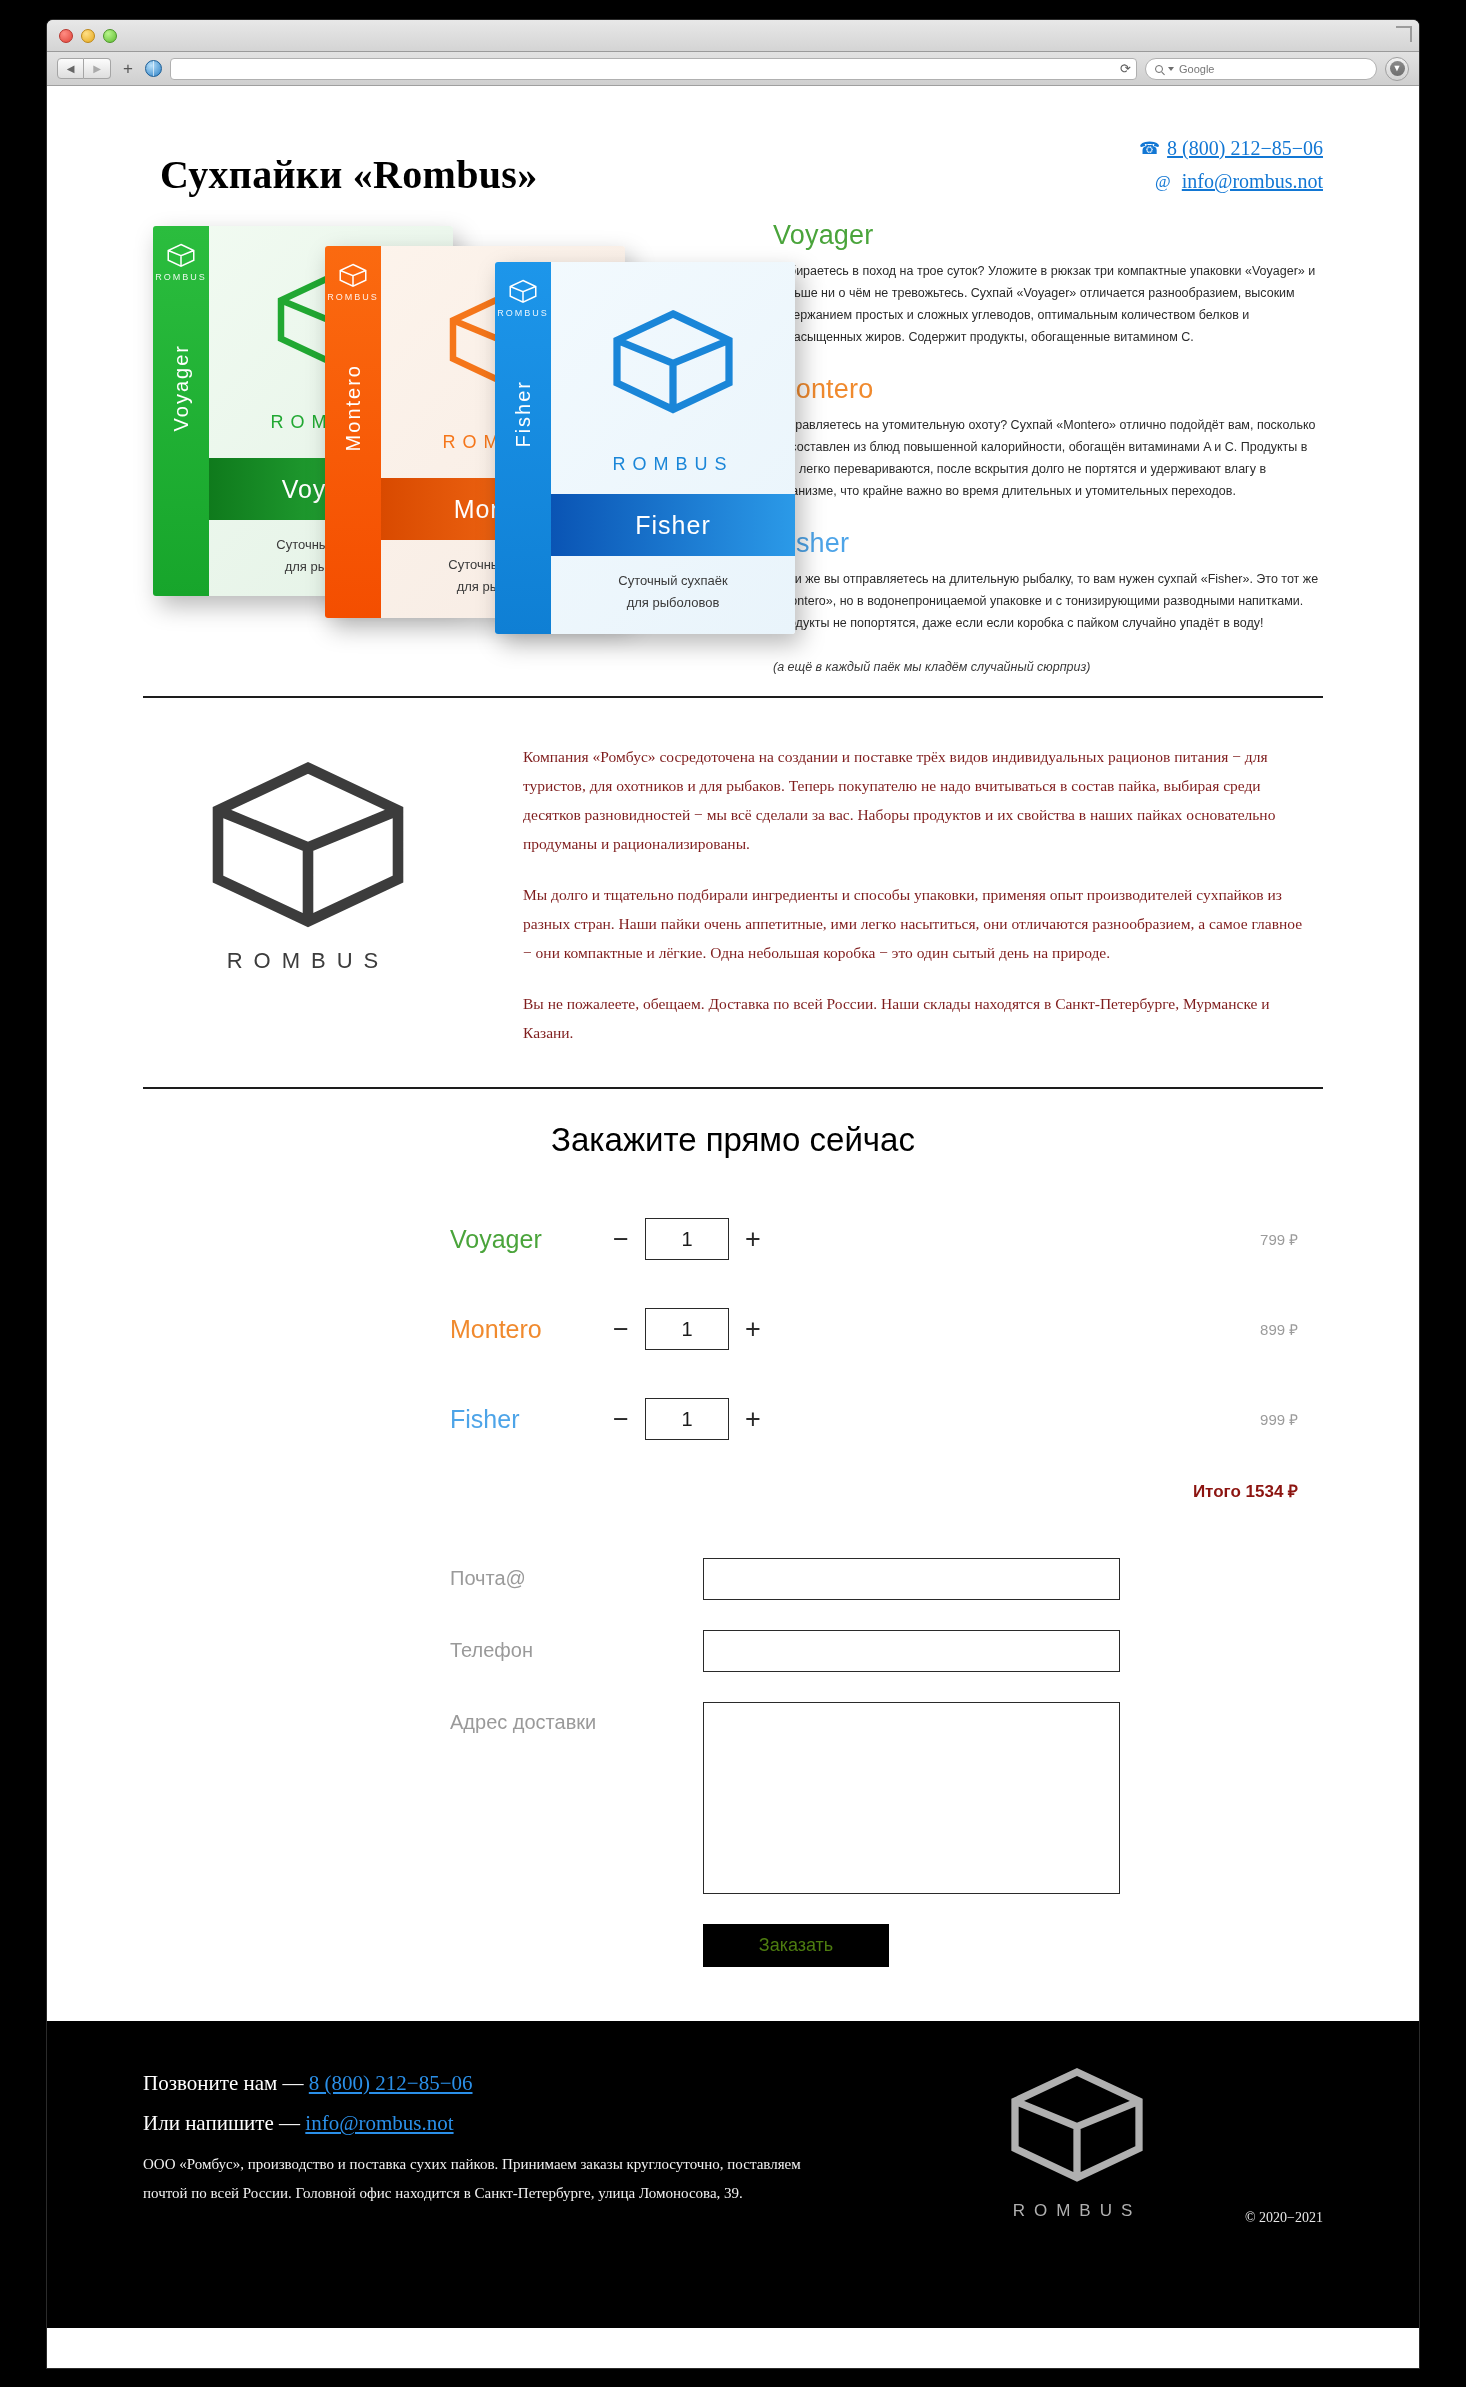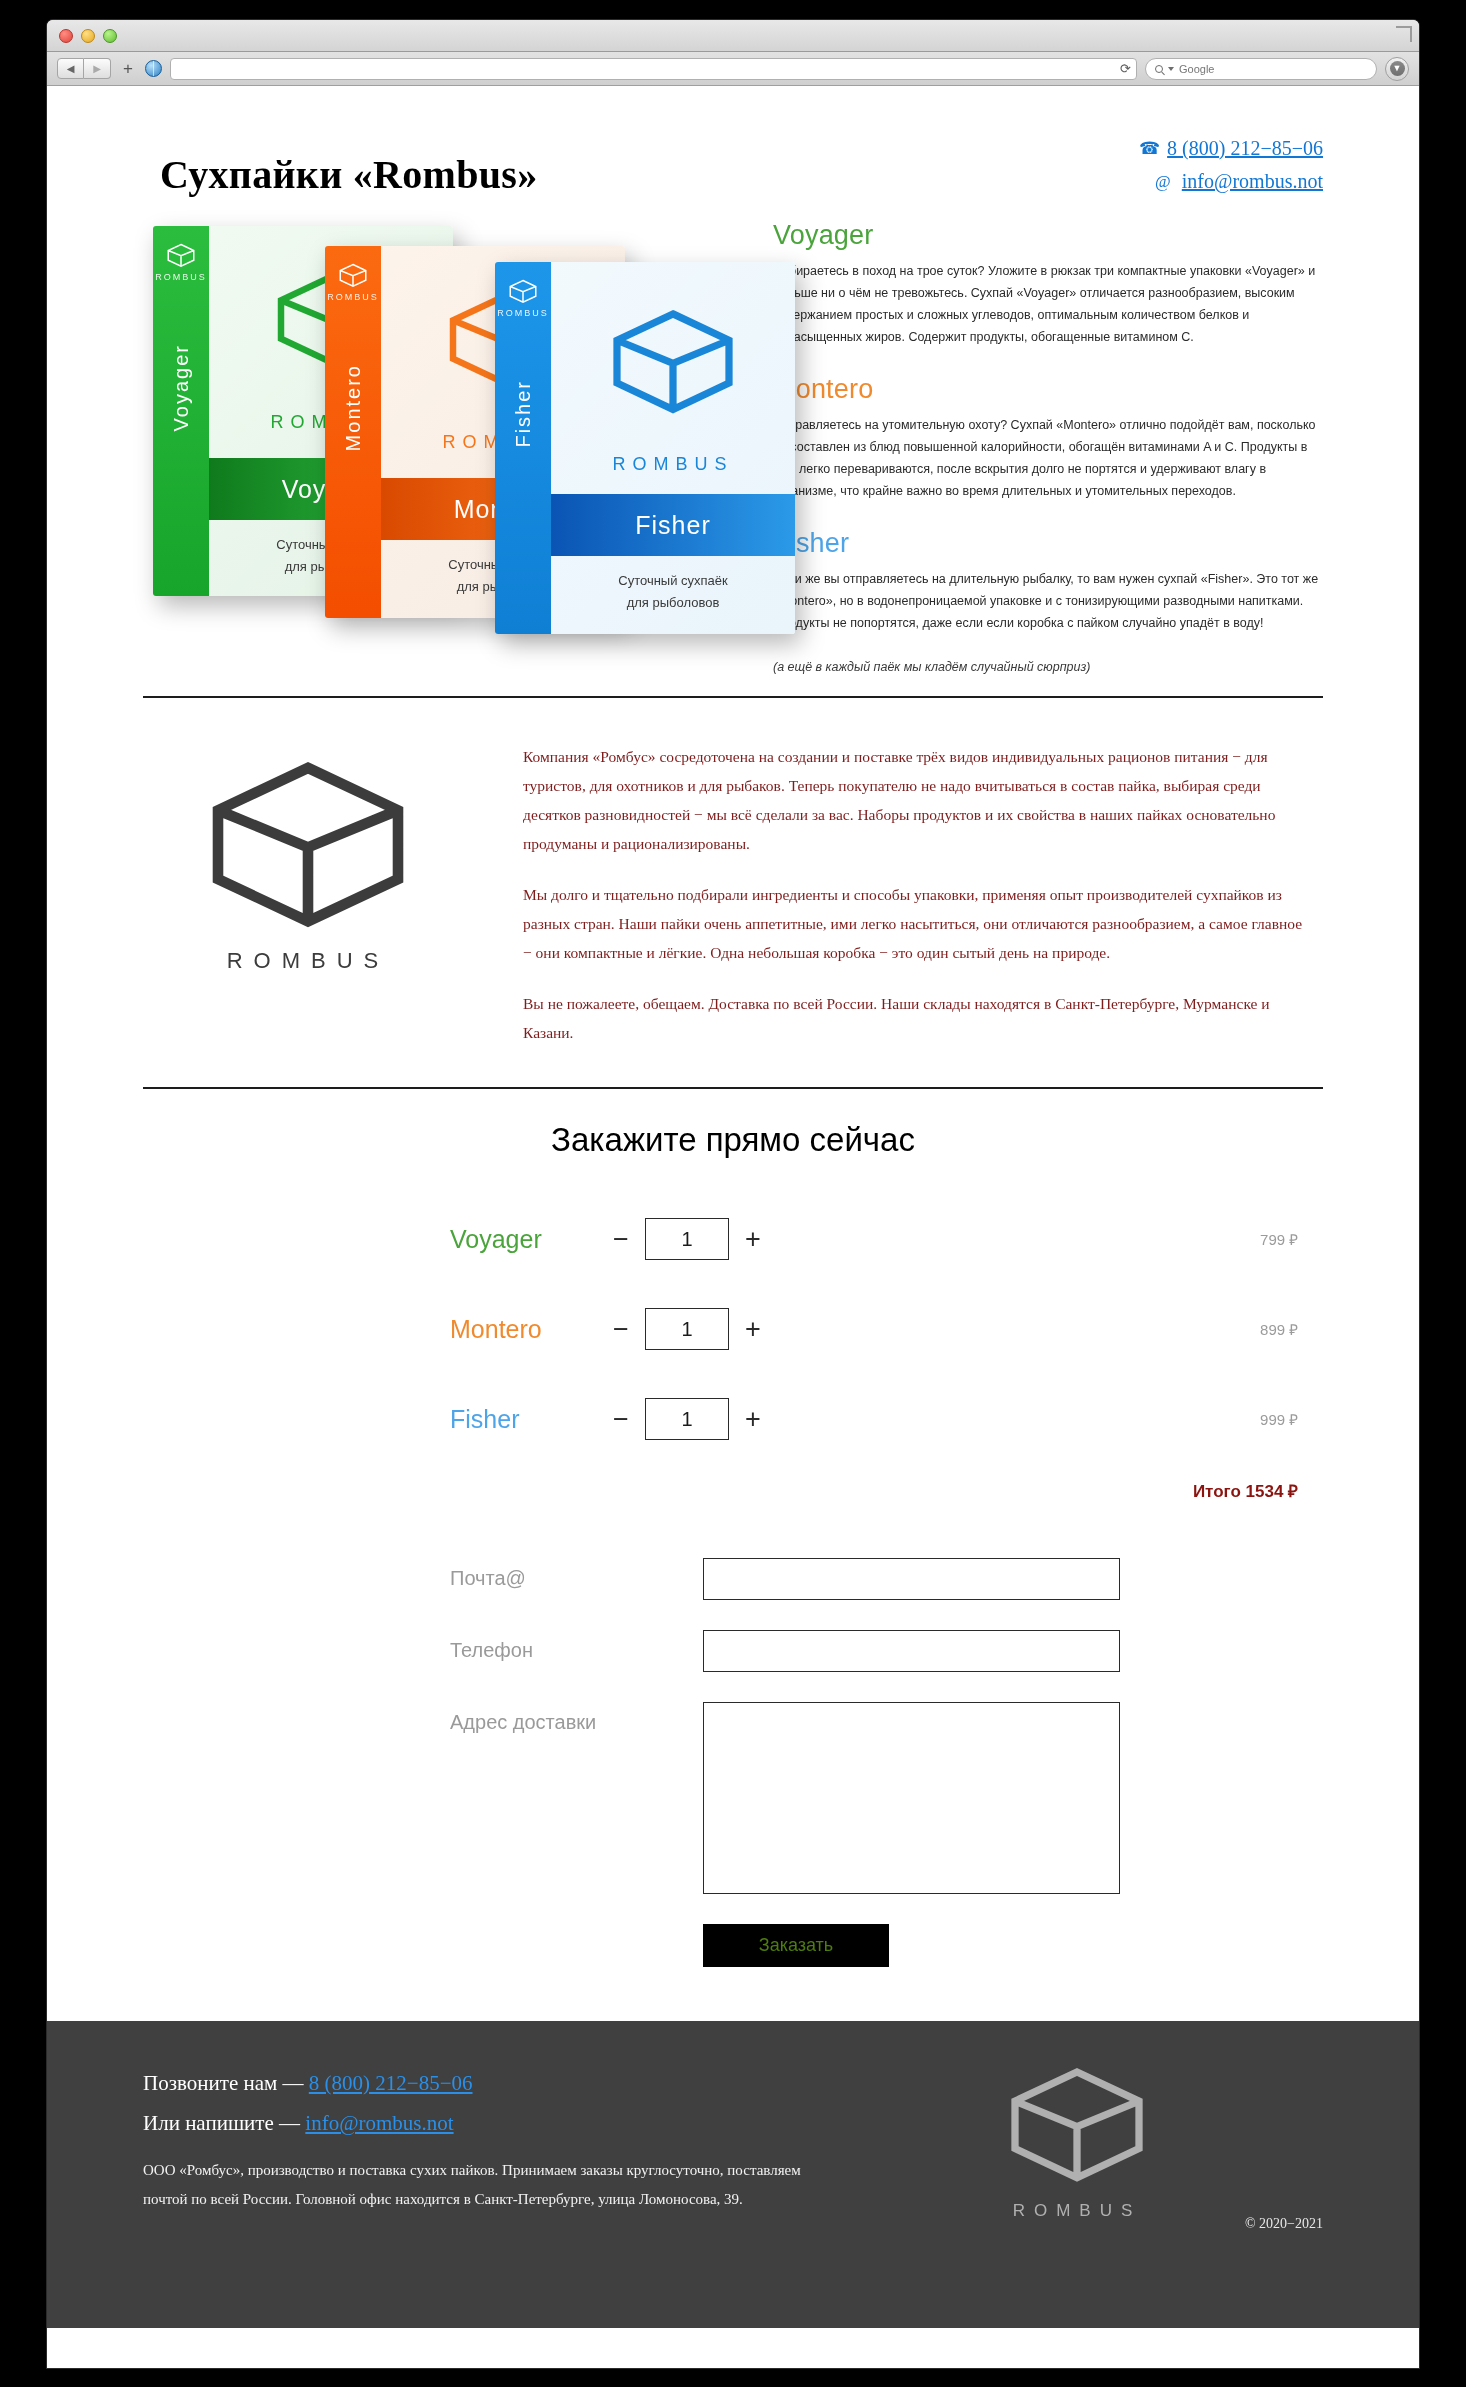--- a/index.html
+++ b/index.html
@@ -267,34 +267,34 @@
   .submit-wrap { padding-left: 560px; margin-top: 18px; }
   .submit-btn {
     width: 186px; height: 43px;
     background: #000; color: #4d7c0f;
     border: none; font-size: 18px; cursor: pointer;
     font-family: "Liberation Sans", sans-serif;
   }
 
   
   .footer {
-    background: #404040; color: #fff;
+    background: #000000; color: #fff;
     height: 307px; margin-top: 54px;
     position: relative;
   }
   .footer-inner { width: 1180px; margin: 0 auto; position: relative; padding-top: 42px;}
   .foot-line {
     font-family: "Liberation Serif", serif;
     font-size: 21px; line-height: 40px; color: #fff;
   }
   .foot-link { color: #2a8fe8; text-decoration: underline; }
   .foot-small {
     font-family: "Liberation Serif", serif;
     font-size: 15px; line-height: 29px; color: #f2f2f2;
-    max-width: 660px; margin-top: 13px;
+    max-width: 660px; margin-top: 7px;
   }
   .foot-copy { font-family:"Liberation Serif", serif; font-size: 14px; color: #e8e8e8; margin-top: 2px; text-align: right;}
   .foot-logo { position: absolute; right: 170px; top: 40px; text-align: center; }
   .foot-logo .word { letter-spacing: 9px; font-size: 17px; color: #b0b0b0; margin-top: 12px; }
 </style>
 </head>
 <body>
 
 <div class="browser">
 

